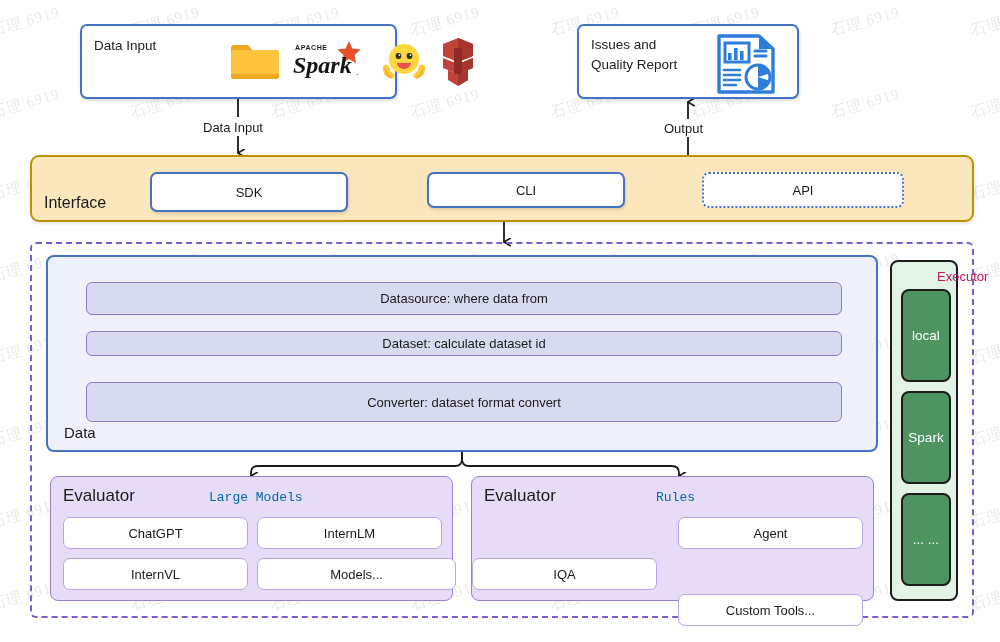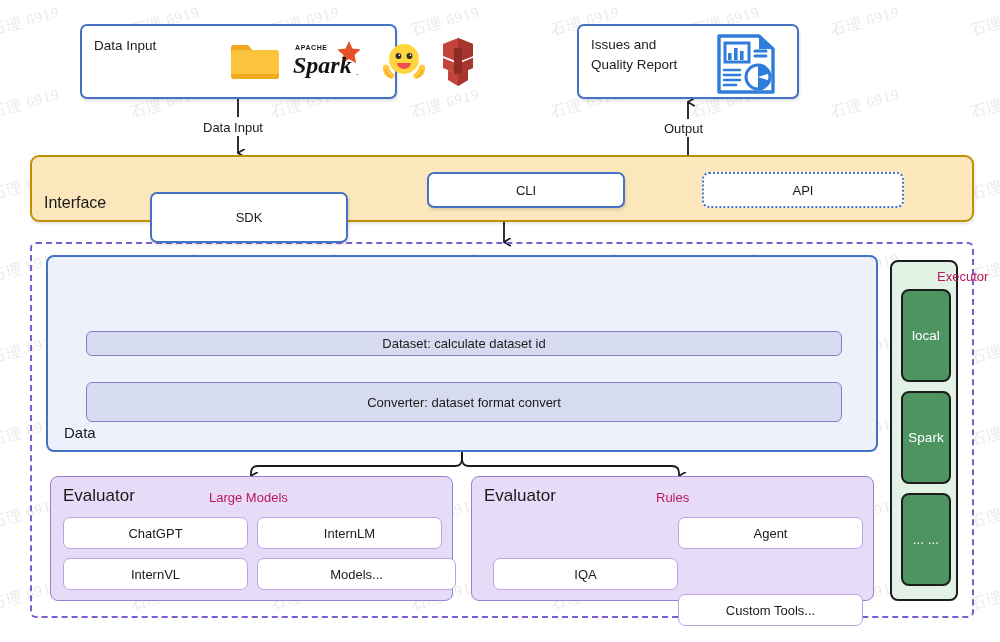--- a/index.html
+++ b/index.html
@@ -123,21 +123,22 @@
     z-index: 3;
   }
   .eval-title {
     position: absolute;
     font-size: 17px;
     color: #1a1a1a;
   }
   .eval-sub {
     position: absolute;
     font-size: 13px;
-    color: #be185d;
+    color: #0369a1;
+    font-family: Liberation Mono, monospace;
   }
   .eval-item {
     position: absolute;
     box-sizing: border-box;
     background: #ffffff;
     border: 1.5px solid #b9a5e6;
     border-radius: 7px;
     display: flex;
     align-items: center;
     justify-content: center;
@@ -365,35 +366,38 @@
       </svg>
     </span>
   </div>
 
   <div class="conn-label" style="left:203px; top:120px;">Data Input</div>
   <div class="conn-label" style="left:664px; top:121px;">Output</div>
 
   <div class="box interface-band" style="left:30px; top:155px; width:944px; height:67px;">
     <div class="interface-label" style="left:12px; top:37px;">Interface</div>
 
-    <div class="pill solid" style="left:118px; top:15px; width:198px; height:51px;margin-top:20px;">
+    <div class="pill solid" style="left:118px; top:15px; width:198px; height:40px;">
       <span>SDK</span>
     </div>
     <div class="pill solid" style="left:395px; top:15px; width:198px; height:36px;">
       <span>CLI</span>
     </div>
     <div class="pill dotted" style="left:670px; top:15px; width:202px; height:36px;">
       <span>API</span>
     </div>
   </div>
 
   <div class="box outer-dashed" style="left:30px; top:242px; width:944px; height:376px;"></div>
 
   <div class="box data-container" style="left:46px; top:255px; width:832px; height:197px;">
 
+    <div class="data-stage" style="left:38px; top:25px; width:756px; height:33px;">
+      <span>Datasource: where data from</span>
+    </div>
     <div class="data-stage" style="left:38px; top:74px; width:756px; height:25px;">
       <span>Dataset: calculate dataset id</span>
     </div>
     <div class="data-stage" style="left:38px; top:125px; width:756px; height:40px;">
       <span>Converter: dataset format convert</span>
     </div>
 
     <div class="data-container-label" style="left:16px; top:167px;">Data</div>
   </div>
 
@@ -415,21 +419,21 @@
     </div>
   </div>
 
   <div class="box evaluator" style="left:471px; top:476px; width:403px; height:125px;">
     <div class="eval-title" style="left:12px; top:9px;">Evaluator</div>
     <div class="eval-sub" style="left:184px; top:13px;">Rules</div>
 
     <div class="eval-item" style="left:206px; top:40px; width:185px; height:32px;">
       <span>Agent</span>
     </div>
-    <div class="eval-item" style="left:21px; top:81px; width:185px; height:32px;">
+    <div class="eval-item" style="left:0; top:81px; width:185px; height:32px;">
       <span>IQA</span>
     </div>
     <div class="eval-item" style="left:206px; top:81px; width:185px; height:32px;margin-top:36px;">
       <span>Custom Tools...</span>
     </div>
   </div>
 
   <div class="box executor" style="left:890px; top:260px; width:68px; height:341px;">
     <div class="executor-label" style="left:8px; top:7px;">Executor</div>
 

